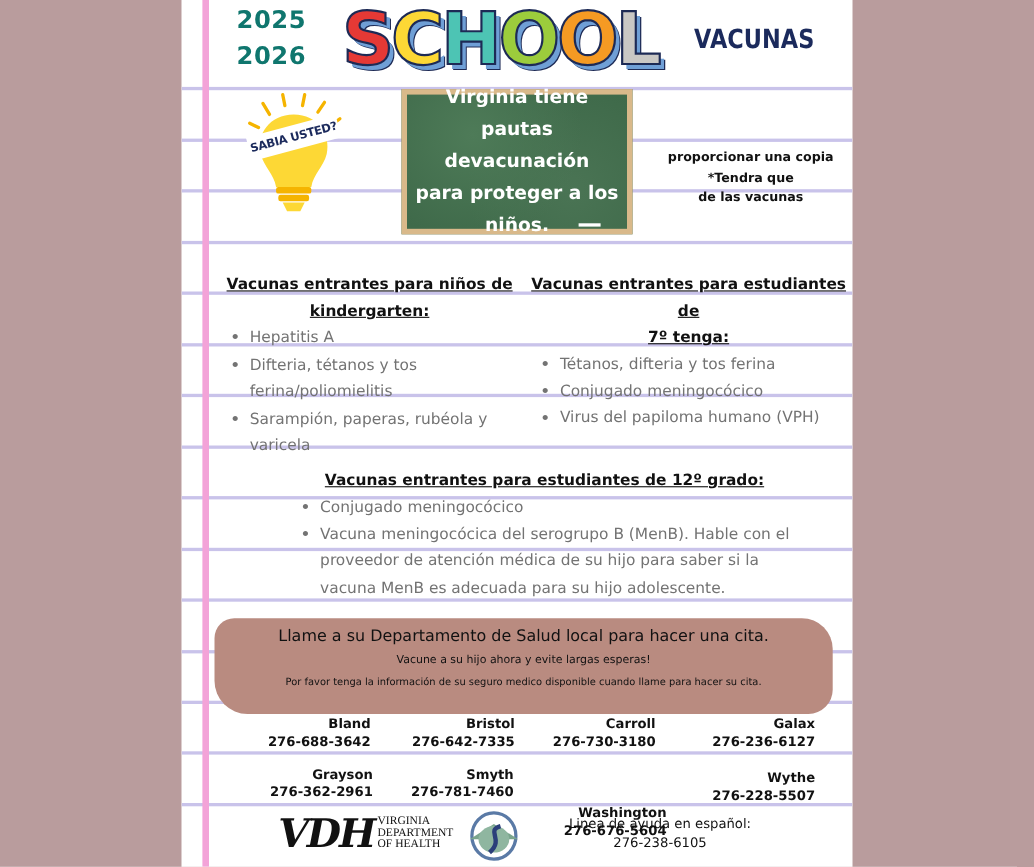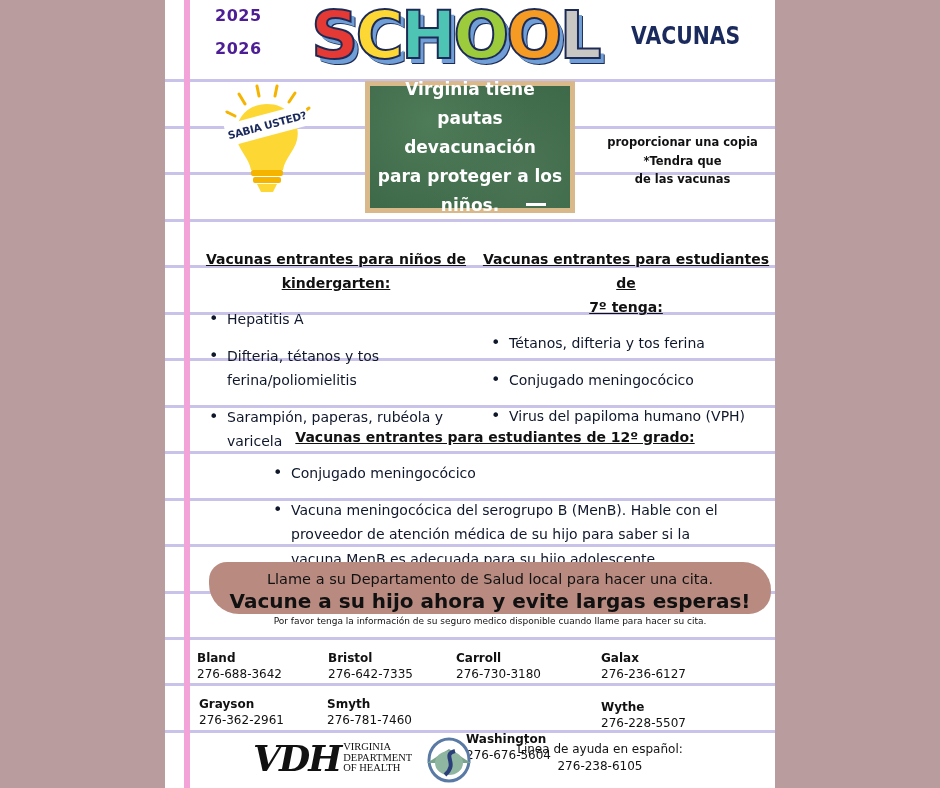--- a/index.html
+++ b/index.html
@@ -1,38 +1,38 @@
 <!DOCTYPE html>
 <html><head>
 <meta charset="utf-8">
 <style>
   html, body { margin:0; padding:0; }
   body { width:940px; height:788px; background:#b99c9d; position:relative; overflow:hidden; font-family:"DejaVu Sans", sans-serif; }
   .paper { position:absolute; left:165px; top:0; width:610px; height:788px; background:#ffffff; overflow:hidden; }
   .rule { position:absolute; left:0; width:610px; height:3px; background:#c9c3ea; }
   .margin-line { position:absolute; left:19px; top:0; width:6px; height:788px; background:#f3a3d8; }
   .abs { position:absolute; }
-  .year { font-family:"DejaVu Sans", sans-serif; font-weight:bold; color:#4c1d95; font-size:16px; letter-spacing:0.5px;text-align:center; }
+  .year { font-family:"DejaVu Sans", sans-serif; font-weight:bold; color:#0f766e; font-size:22px; letter-spacing:0.5px;text-align:center; }
   .school { display:flex; }
   .school span { font-family:"DejaVu Sans", sans-serif; font-weight:900; font-size:66px; line-height:66px; -webkit-text-stroke:2px #1d2a55; text-shadow:4px 5px 0 #6f9fd6, 5px 6px 0 #1d2a55; letter-spacing:-3px; }
   .vacunas-title { font-family:"DejaVu Sans", sans-serif; font-weight:bold; color:#1b2a5c; font-size:24px; transform:scaleX(0.85); transform-origin:left; }
   .chalk { background:#3f6a4a; border:5px solid #d9b98a; box-sizing:border-box; color:#ffffff; font-weight:bold; text-align:center; font-size:17px; line-height:29px; display:flex; align-items:center; justify-content:center; background-image:radial-gradient(circle at 30% 30%, #4e7b58 0, transparent 60%), radial-gradient(circle at 75% 70%, #4a7454 0, transparent 55%); }
   .chalk-eraser { position:absolute; right:24px; bottom:2px; width:20px; height:3px; background:#ffffff; }
   .note { font-size:11.5px; font-weight:bold; color:#111; text-align:center; line-height:18.5px; }
   .sec-title { font-size:14px; font-weight:bold; text-decoration:underline; color:#111; text-align:center; line-height:24px; }
   ul.vlist { margin:0; padding:0 0 0 22px; list-style:none; }
-  ul.vlist li { position:relative; font-size:14px; color:#0f172a; line-height:24.5px;margin-top:12px; }
+  ul.vlist li { position:relative; font-size:14px; color:#737373; line-height:24.5px; }
   ul.vlist li::before { content:"•"; position:absolute; left:-18px; font-size:16px; }
   .banner { background:#b98b80; color:#111; text-align:center; border-radius:18px 28px 22px 30px; }
   .banner .l1 { font-size:14.5px; line-height:22px; padding-top:6px; }
-  .banner .l2 { font-size:20px; line-height:22px;font-weight:bold; }
+  .banner .l2 { font-size:10px; line-height:22px; }
   .banner .l3 { font-size:9px; line-height:18px; }
-  .contact { text-align:left; width:140px; }
+  .contact { text-align:right; width:140px; }
   .contact .city { font-size:12px; font-weight:bold; color:#111; line-height:16px; }
-  .contact .phone { font-size:12px; font-weight:normal; color:#111; line-height:17px; }
+  .contact .phone { font-size:12px; font-weight:bold; color:#111; line-height:17px; }
   .vdh { display:flex; align-items:center; }
   .vdh-mark { font-family:"DejaVu Serif", serif; font-weight:bold; font-style:italic; font-size:36px; color:#111; letter-spacing:-2px; line-height:36px; }
   .vdh-text { font-family:"Liberation Serif", serif; font-size:10.5px; line-height:10.5px; color:#111; margin-left:3px; }
   .help { text-align:center; font-size:12px; color:#111; line-height:17px; }
 </style>
 </head>
 <body>
 
 <div class="paper">
 
@@ -124,21 +124,21 @@
   </div>
 
   <div class="abs" style="left:100px; top:425px; width:460px;">
     <div class="sec-title">Vacunas entrantes para estudiantes de 12º grado:</div>
     <ul class="vlist" style="padding-left:26px;">
       <li>Conjugado meningocócico</li>
       <li>Vacuna meningocócica del serogrupo B (MenB).  Hable con el proveedor de atención médica de su hijo para saber si la vacuna MenB es adecuada para su hijo adolescente.</li>
     </ul>
   </div>
 
-  <div class="abs banner" style="left:44px; top:562px; width:562px; height:52px;">
+  <div class="abs banner" style="left:30px; top:562px; width:562px; height:87px;">
     <div class="l1">Llame a su Departamento de Salud local para hacer una cita.</div>
     <div class="l2">Vacune a su hijo ahora y evite largas esperas!</div>
     <div class="l3">Por favor tenga la información de su seguro medico disponible cuando llame para hacer su cita.</div>
   </div>
 
   <div class="abs contact" style="left:32px; top:650px;">
     <div class="city">Bland</div>
     <div class="phone">276-688-3642</div>
   </div>
   <div class="abs contact" style="left:163px; top:650px;">

